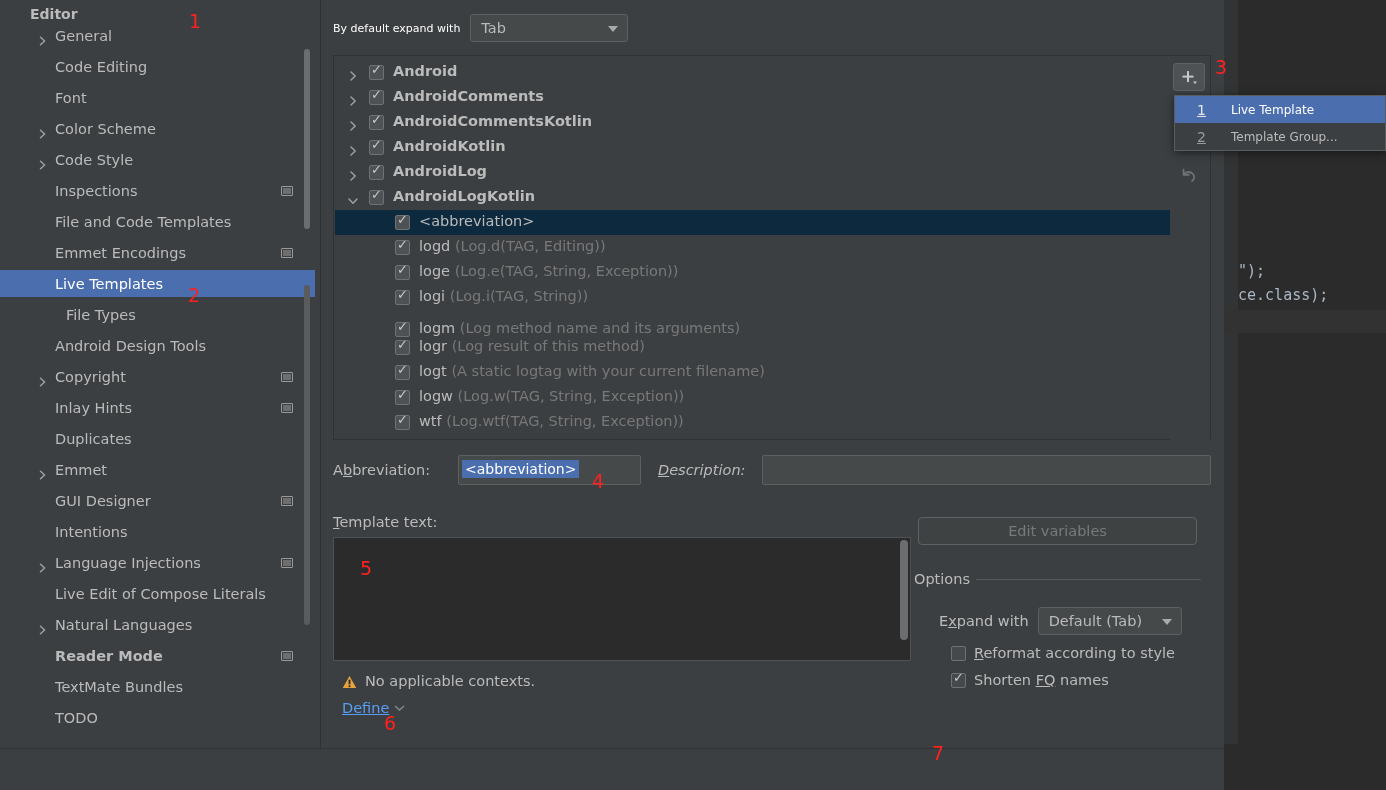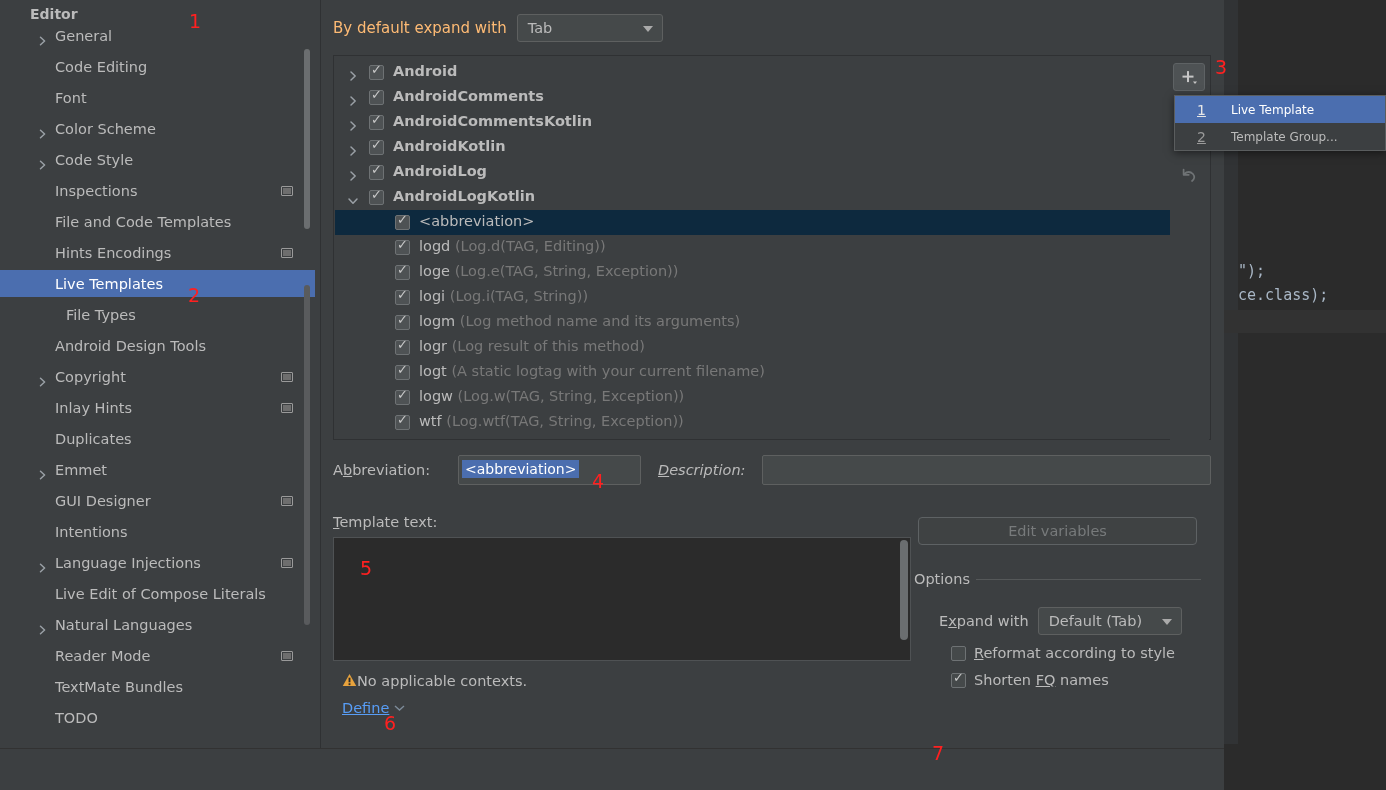--- a/index.html
+++ b/index.html
@@ -41,27 +41,27 @@
   .help-btn { position:absolute; left:18px; top:760px; width:26px; height:26px; border-radius:50%;
               background:#4a4d4f; color:#b0b0b0; font-size:15px; display:flex; align-items:center;
               justify-content:center; border:1px solid #54585a; }
 
   .vsplit { position:absolute; left:320px; top:0; width:1px; height:748px; background:#2f3133; }
 
   
   .content { position:absolute; left:321px; top:0; width:903px; height:748px; background:#3c3f41; }
 
   .expand-row { position:absolute; left:12px; top:14px; display:flex; align-items:center; gap:10px; }
-  .expand-label { font-size:15px; color:#fdba74; }
+  .expand-label { font-size:11px; color:#ffffff; }
   .combo { position:relative; height:28px; border:1px solid #5e6060; background:#45494a; border-radius:3px;
            display:flex; align-items:center; padding:0 10px; }
   .combo .cval { font-size:14.5px; color:#bbbbbb; }
   .combo .carat { position:absolute; right:9px; top:11px; width:0;height:0;
                   border-left:5px solid transparent; border-right:5px solid transparent; border-top:6px solid #aaaaaa; }
-  #expand-combo { width:146px; }
+  #expand-combo { width:158px; }
 
   
   .treebox { position:absolute; left:12px; top:55px; width:878px; height:385px;
              background:#3c3f41; border:1px solid #2f3133; }
   .tree-list { position:absolute; left:1px; top:1px; width:838px; height:469px; overflow:hidden; }
   .trow { position:absolute; left:0; width:838px; height:25px; }
   .trow.selected { background:#0d293e; }
   .trow .tarr { position:absolute; width:12px; height:12px; top:7px; }
   .trow .cbx { position:absolute; top:5px; width:15px; height:15px; border:1px solid #6e7274;
                border-radius:2px; background:#4e5254; }
@@ -111,21 +111,21 @@
   .opt-title { position:absolute; left:593px; top:571px; font-size:14.5px; color:#bbbbbb; background:#3c3f41; padding-right:6px; }
   .opt-line { position:absolute; left:655px; top:579px; width:225px; height:1px; background:#555859; }
   .expandwith-row { position:absolute; left:618px; top:607px; display:flex; align-items:center; gap:9px; }
   #expandwith-combo { width:144px; }
   .chk-row { position:absolute; display:flex; align-items:center; gap:8px; }
   .chk { width:15px; height:15px; border:1px solid #6e7274; border-radius:2px; background:#45494a; position:relative; }
   .chk.on::after { content:"✓"; position:absolute; left:1px; top:-4px; font-size:13px; color:#c8c8c8; }
   .chk-lbl { font-size:14.5px; color:#bbbbbb; }
 
   
-  .warn-row { position:absolute; left:342px; top:673px; display:flex; align-items:flex-start; }
+  .warn-row { position:absolute; left:342px; top:673px; display:flex; align-items:flex-end; gap:8px; }
   .warn-text { font-size:14.5px; color:#bbbbbb; }
   .define-link { position:absolute; left:342px; top:700px; font-size:14.5px; color:#589df6; display:flex; align-items:center; gap:5px; }
   .define-link .dtext { text-decoration:underline; text-decoration-color:#589df6; }
 
   
   .bottom-sep { position:absolute; left:0; top:748px; width:1224px; height:1px; background:#323232; }
   .bottombar { position:absolute; left:0; top:749px; width:1224px; height:41px; background:#3c3f41; }
 
   
   .anno { position:absolute; color:#ff2020; font-size:19px;
@@ -175,21 +175,21 @@
             <span class="lbl" style="left: 55px;">Code Style</span>
           </div>
           <div class="side-item" style="top: 177px;">
             <span class="lbl" style="left: 55px;">Inspections</span>
             <span class="sq"></span>
           </div>
           <div class="side-item" style="top: 208px;">
             <span class="lbl" style="left: 55px;">File and Code Templates</span>
           </div>
           <div class="side-item" style="top: 239px;">
-            <span class="lbl" style="left: 55px;">Hints Encodings</span>
+            <span class="lbl" style="left: 55px;">Emmet Encodings</span>
             <span class="sq"></span>
           </div>
           <div class="side-item sel" style="top: 270px;">
             <span class="lbl" style="left: 55px;">Live Templates</span>
           </div>
           <div class="side-item" style="top: 301px;">
             <span class="lbl" style="left: 66px;">File Types</span>
           </div>
           <div class="side-item" style="top: 332px;">
             <span class="lbl" style="left: 55px;">Android Design Tools</span>
@@ -230,21 +230,21 @@
           </div>
           <div class="side-item" style="top: 580px;">
             <span class="lbl" style="left: 55px;">Live Edit of Compose Literals</span>
           </div>
           <div class="side-item" style="top: 611px;">
             <span class="arw"><svg width="10" height="10" viewBox="0 0 10 10">
                 <path d="M2.5 1.2 L6.6 5 L2.5 8.8" stroke="#9aa0a6" stroke-width="1.5" fill="none" stroke-linecap="round" stroke-linejoin="round"></path>
               </svg></span>
             <span class="lbl" style="left: 55px;">Natural Languages</span>
           </div>
-          <div class="side-item" style="top: 642px;">
+          <div class="side-item" style="top: 642px; font-weight: bold;">
             <span class="lbl" style="left: 55px;">Reader Mode</span>
             <span class="sq"></span>
           </div>
           <div class="side-item" style="top: 673px;">
             <span class="lbl" style="left: 55px;">TextMate Bundles</span>
           </div>
           <div class="side-item" style="top: 704px;">
             <span class="lbl" style="left: 55px;">TODO</span>
           </div>
         </div>
@@ -321,21 +321,21 @@
               <span class="tlbl" style="left: 84px;"><span class="tname">logd</span><span class="tdesc"> (Log.d(TAG, Editing))</span></span>
             </div>
             <div class="trow" style="top: 203px;">
               <span class="cbx" style="left: 60px;"></span>
               <span class="tlbl" style="left: 84px;"><span class="tname">loge</span><span class="tdesc"> (Log.e(TAG, String, Exception))</span></span>
             </div>
             <div class="trow" style="top: 228px;">
               <span class="cbx" style="left: 60px;"></span>
               <span class="tlbl" style="left: 84px;"><span class="tname">logi</span><span class="tdesc"> (Log.i(TAG, String))</span></span>
             </div>
-            <div class="trow" style="top: 253px;">
+            <div class="trow" style="top: 260px;">
               <span class="cbx" style="left: 60px;"></span>
               <span class="tlbl" style="left: 84px;"><span class="tname">logm</span><span class="tdesc"> (Log method name and its arguments)</span></span>
             </div>
             <div class="trow" style="top: 278px;">
               <span class="cbx" style="left: 60px;"></span>
               <span class="tlbl" style="left: 84px;"><span class="tname">logr</span><span class="tdesc"> (Log result of this method)</span></span>
             </div>
             <div class="trow" style="top: 303px;">
               <span class="cbx" style="left: 60px;"></span>
               <span class="tlbl" style="left: 84px;"><span class="tname">logt</span><span class="tdesc"> (A static logtag with your current filename)</span></span>

